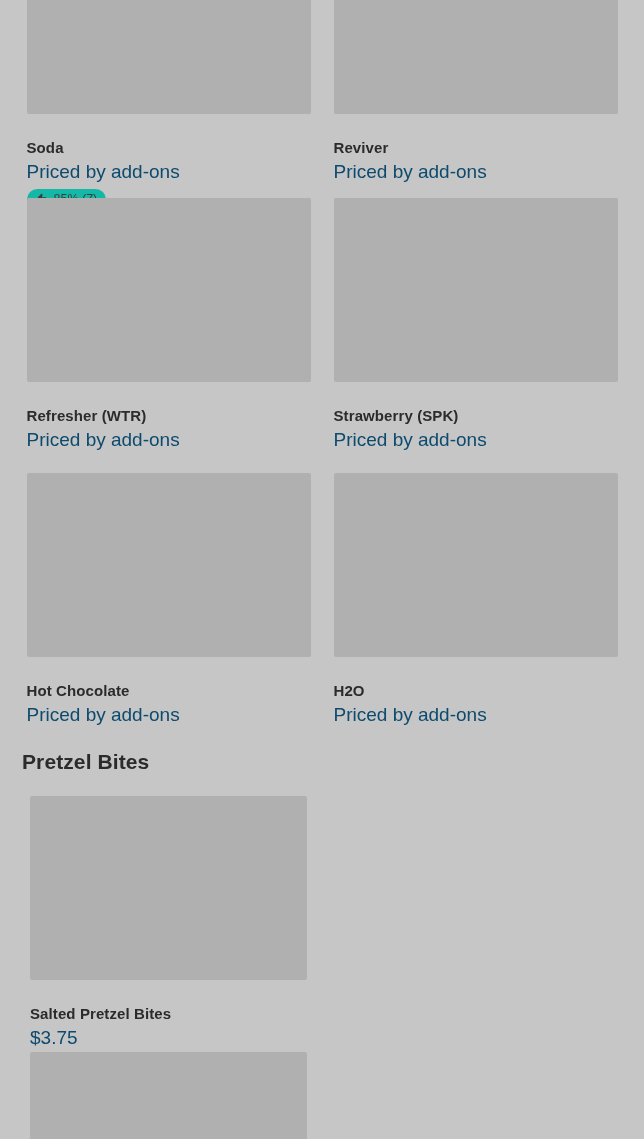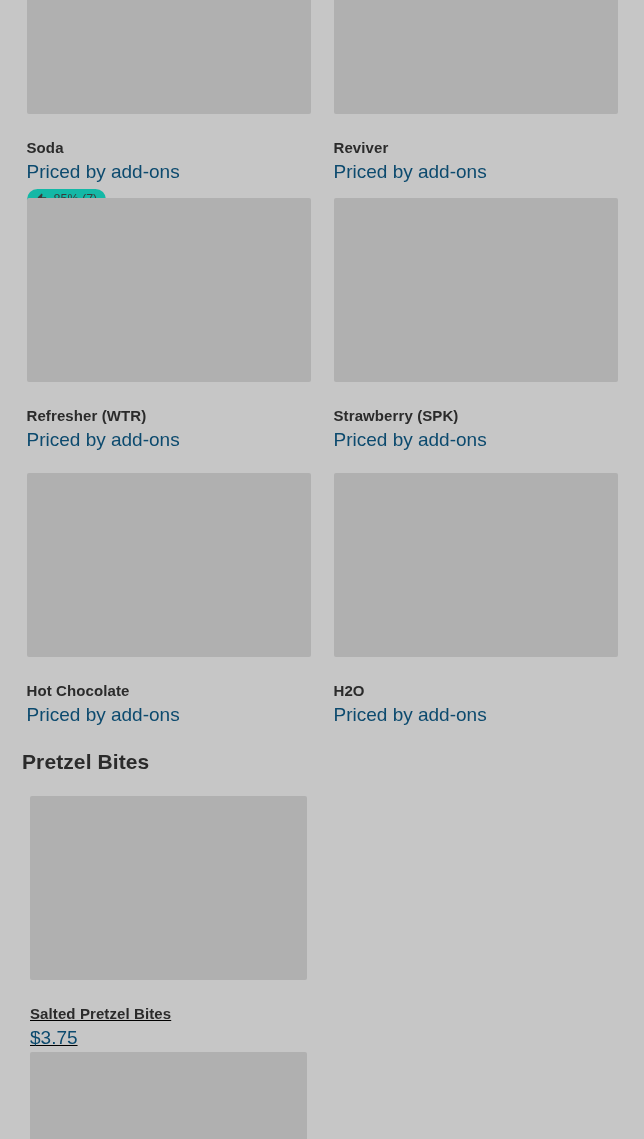--- a/index.html
+++ b/index.html
@@ -155,21 +155,21 @@
           <p class="card-title">H2O</p>
           <p class="card-sub">Priced by add-ons</p>
         </div>
       </div>
     </div>
   </div>
 
   <h2 class="section-heading" style="top:750px;">Pretzel Bites</h2>
 
   <div class="row" style="top:796px;">
-    <div class="grid" style="grid-template-columns:277px 283px; column-gap:24px;text-decoration:underline;">
+    <div class="grid" style="grid-template-columns:277px 283px; column-gap:24px;">
       <div class="card">
         <div class="card-thumb" style="height:184px;"></div>
         <div class="card-body">
           <p class="card-title">Salted Pretzel Bites</p>
           <p class="card-sub">$3.75</p>
         </div>
       </div>
     </div>
   </div>
 

